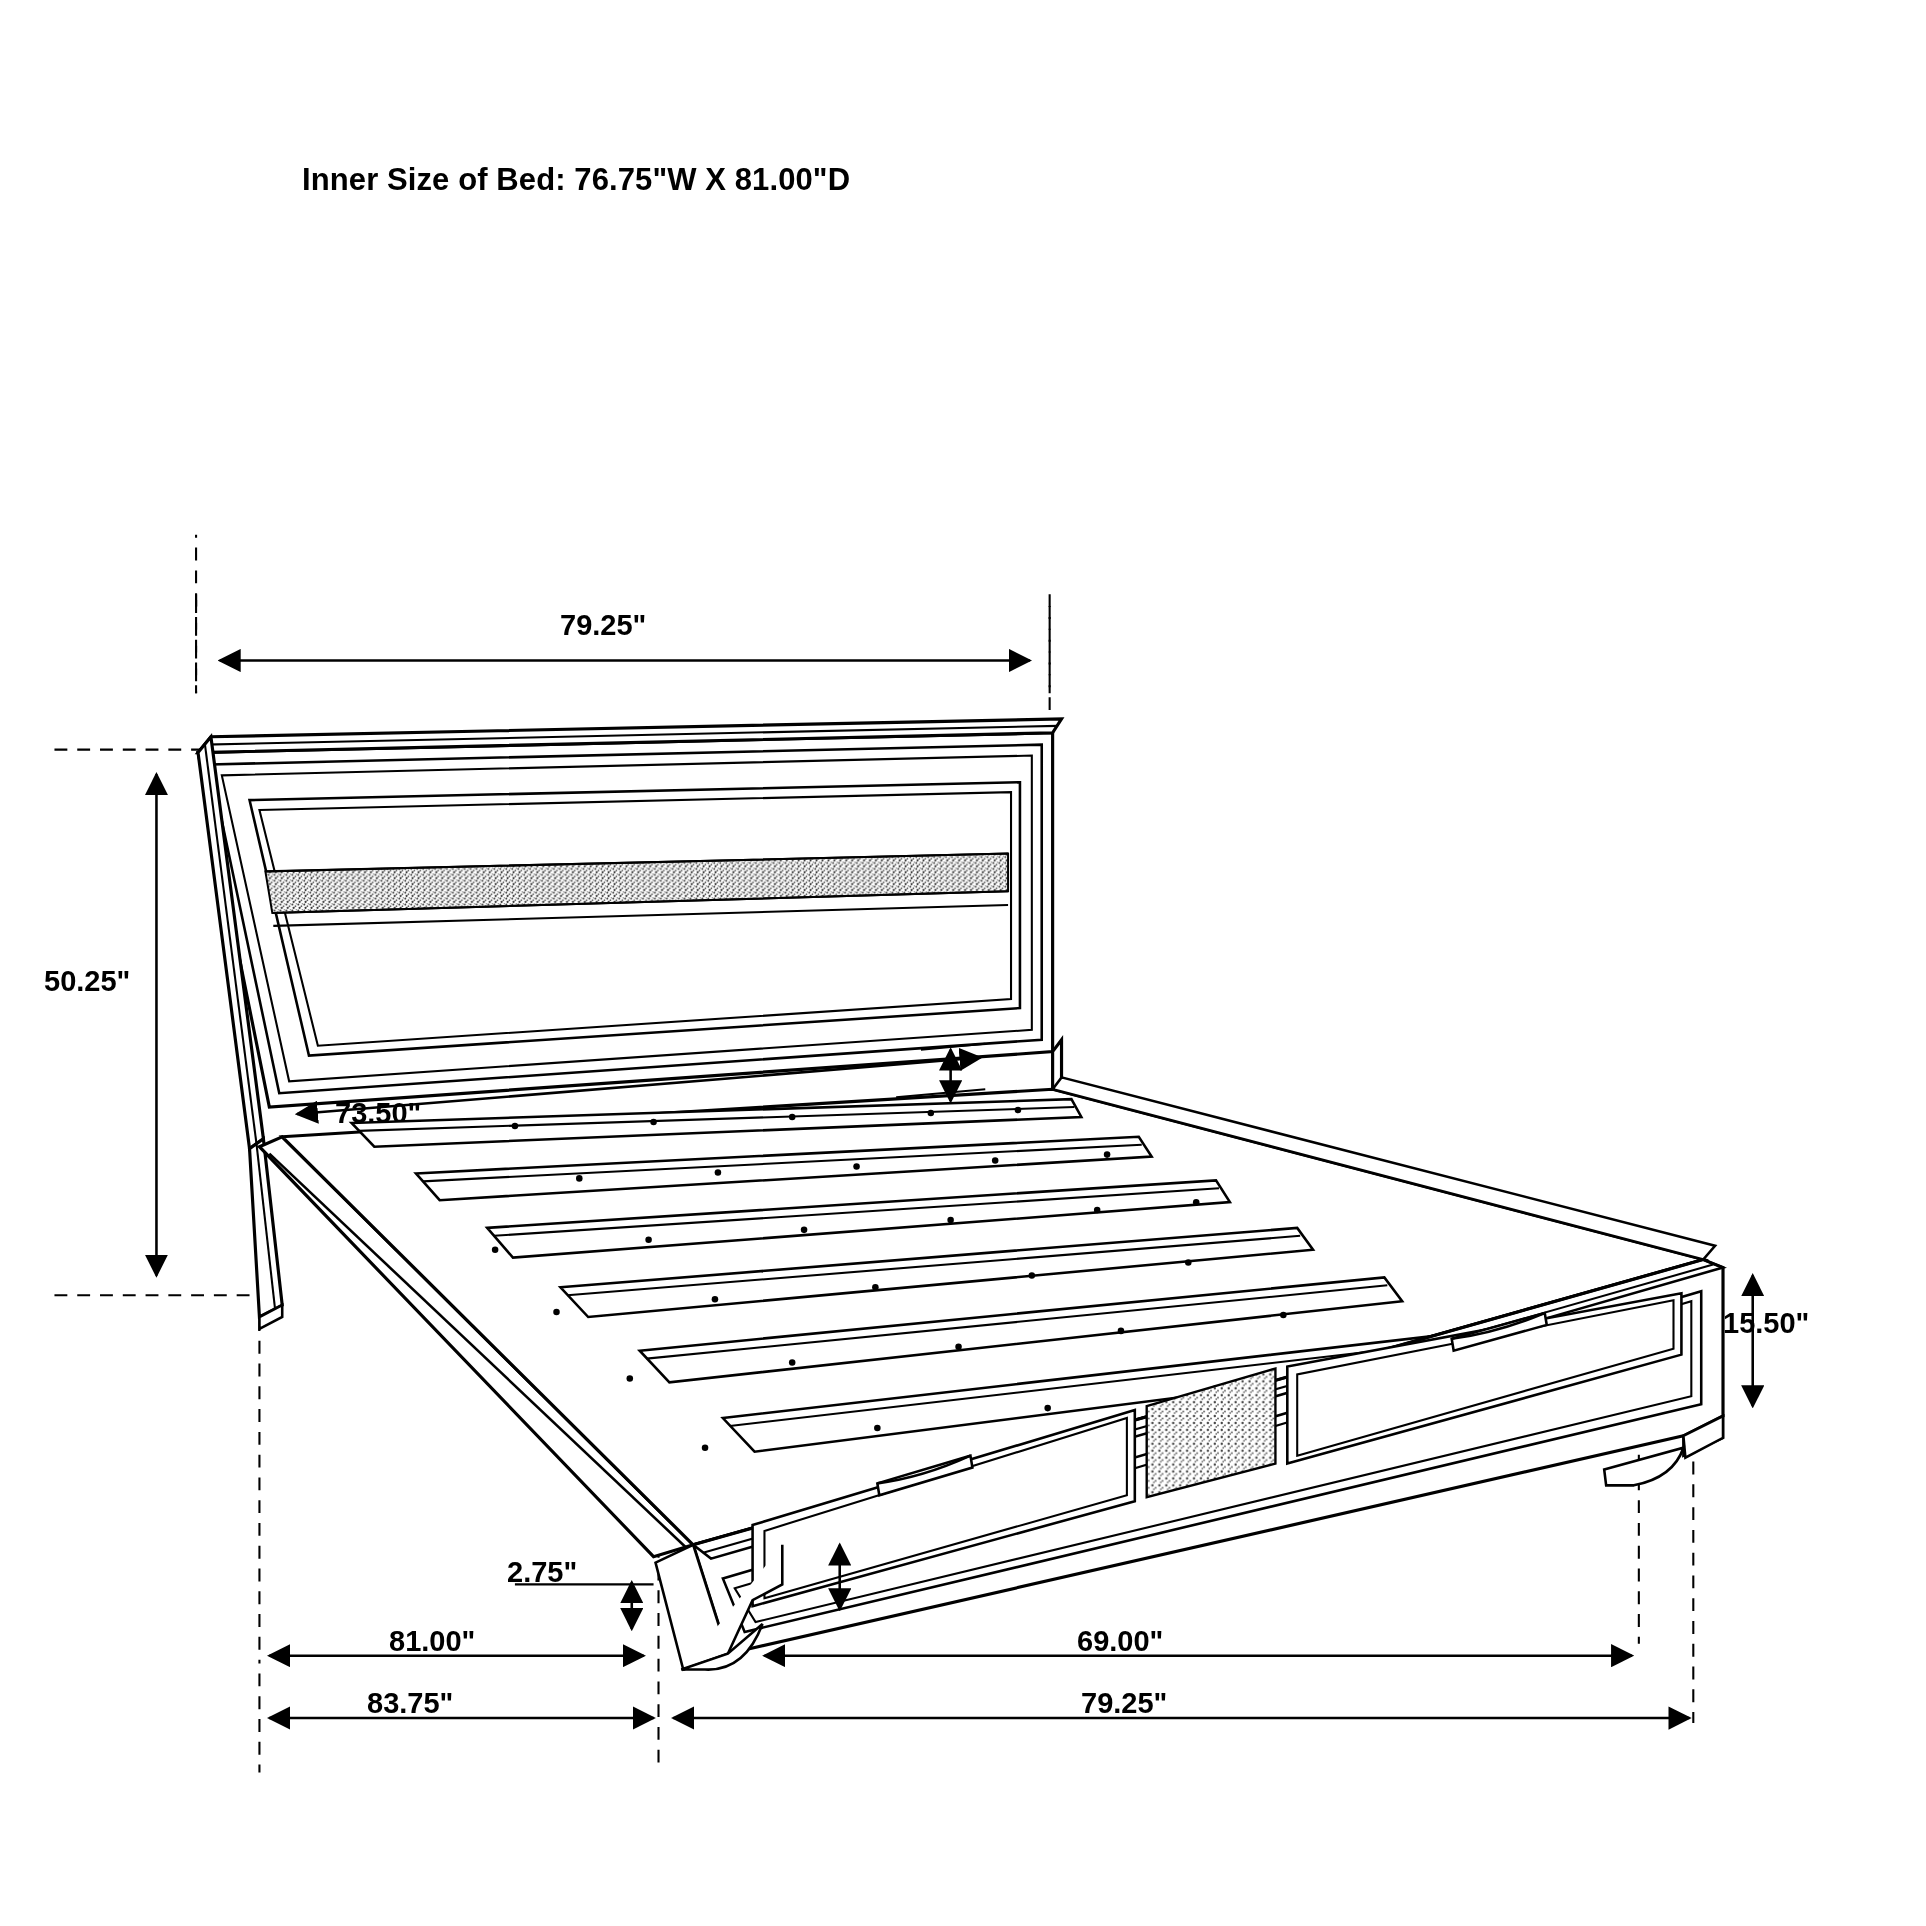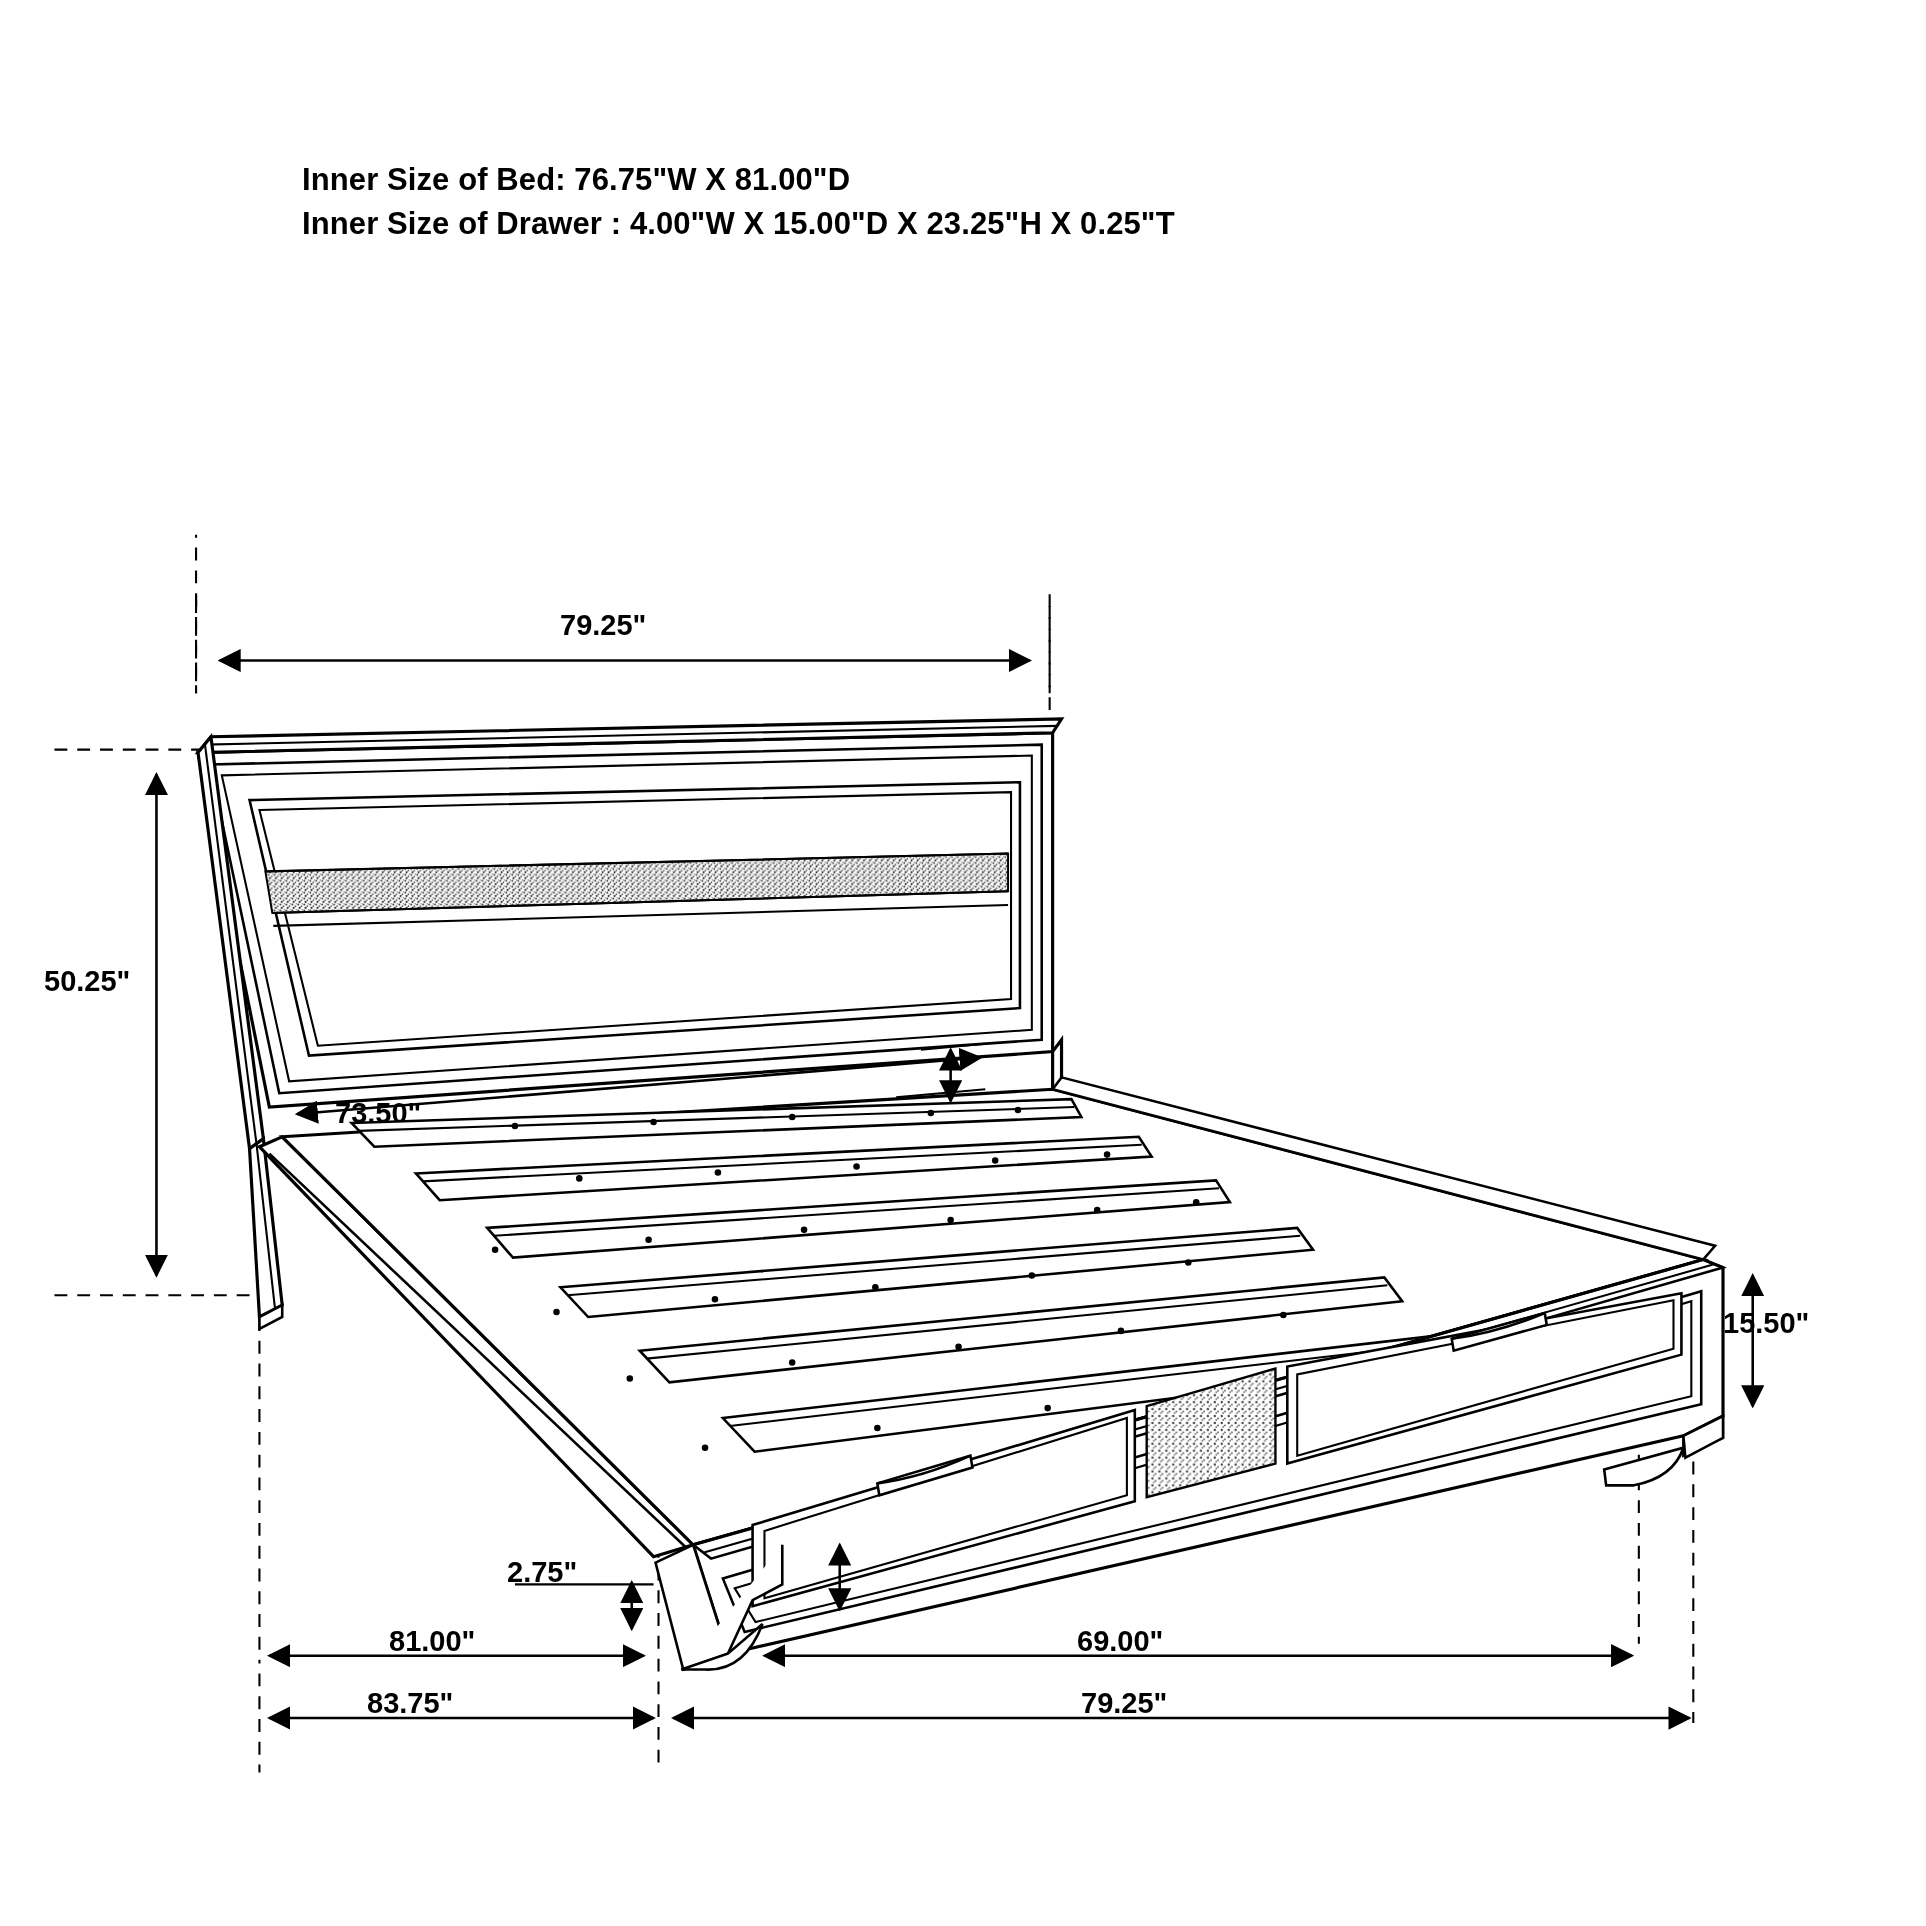--- a/index.html
+++ b/index.html
@@ -45,21 +45,20 @@
   .med { stroke-width: 2.6; }
   .thick { stroke-width: 3.2; }
   .dash { stroke-dasharray: 13 10; stroke-width: 2.1; }
   .fillwhite { fill: #ffffff; }
 </style>
 </head>
 <body>
 
 <div class="spec-block">
   <span class="spec-line">Inner Size of Bed: 76.75"W X 81.00"D</span>
-  <span class="spec-line">Inner Size of Drawer : 4.00"W X 15.00"D X 23.25"H X 0.25"T</span>
 </div>
 
 <div class="dim-label" style="left:560px; top:609px;">79.25"</div>
 <div class="dim-label" style="left:44px;  top:965px;">50.25"</div>
 <div class="dim-label" style="left:335px; top:1097px;">73.50"</div>
 <div class="dim-label" style="left:820px; top:1025px;">5.75"</div>
 <div class="dim-label" style="left:1723px; top:1307px;">15.50"</div>
 <div class="dim-label" style="left:859px; top:1554px;">3.00"</div>
 <div class="dim-label" style="left:507px; top:1556px;">2.75"</div>
 <div class="dim-label" style="left:389px; top:1625px;">81.00"</div>

